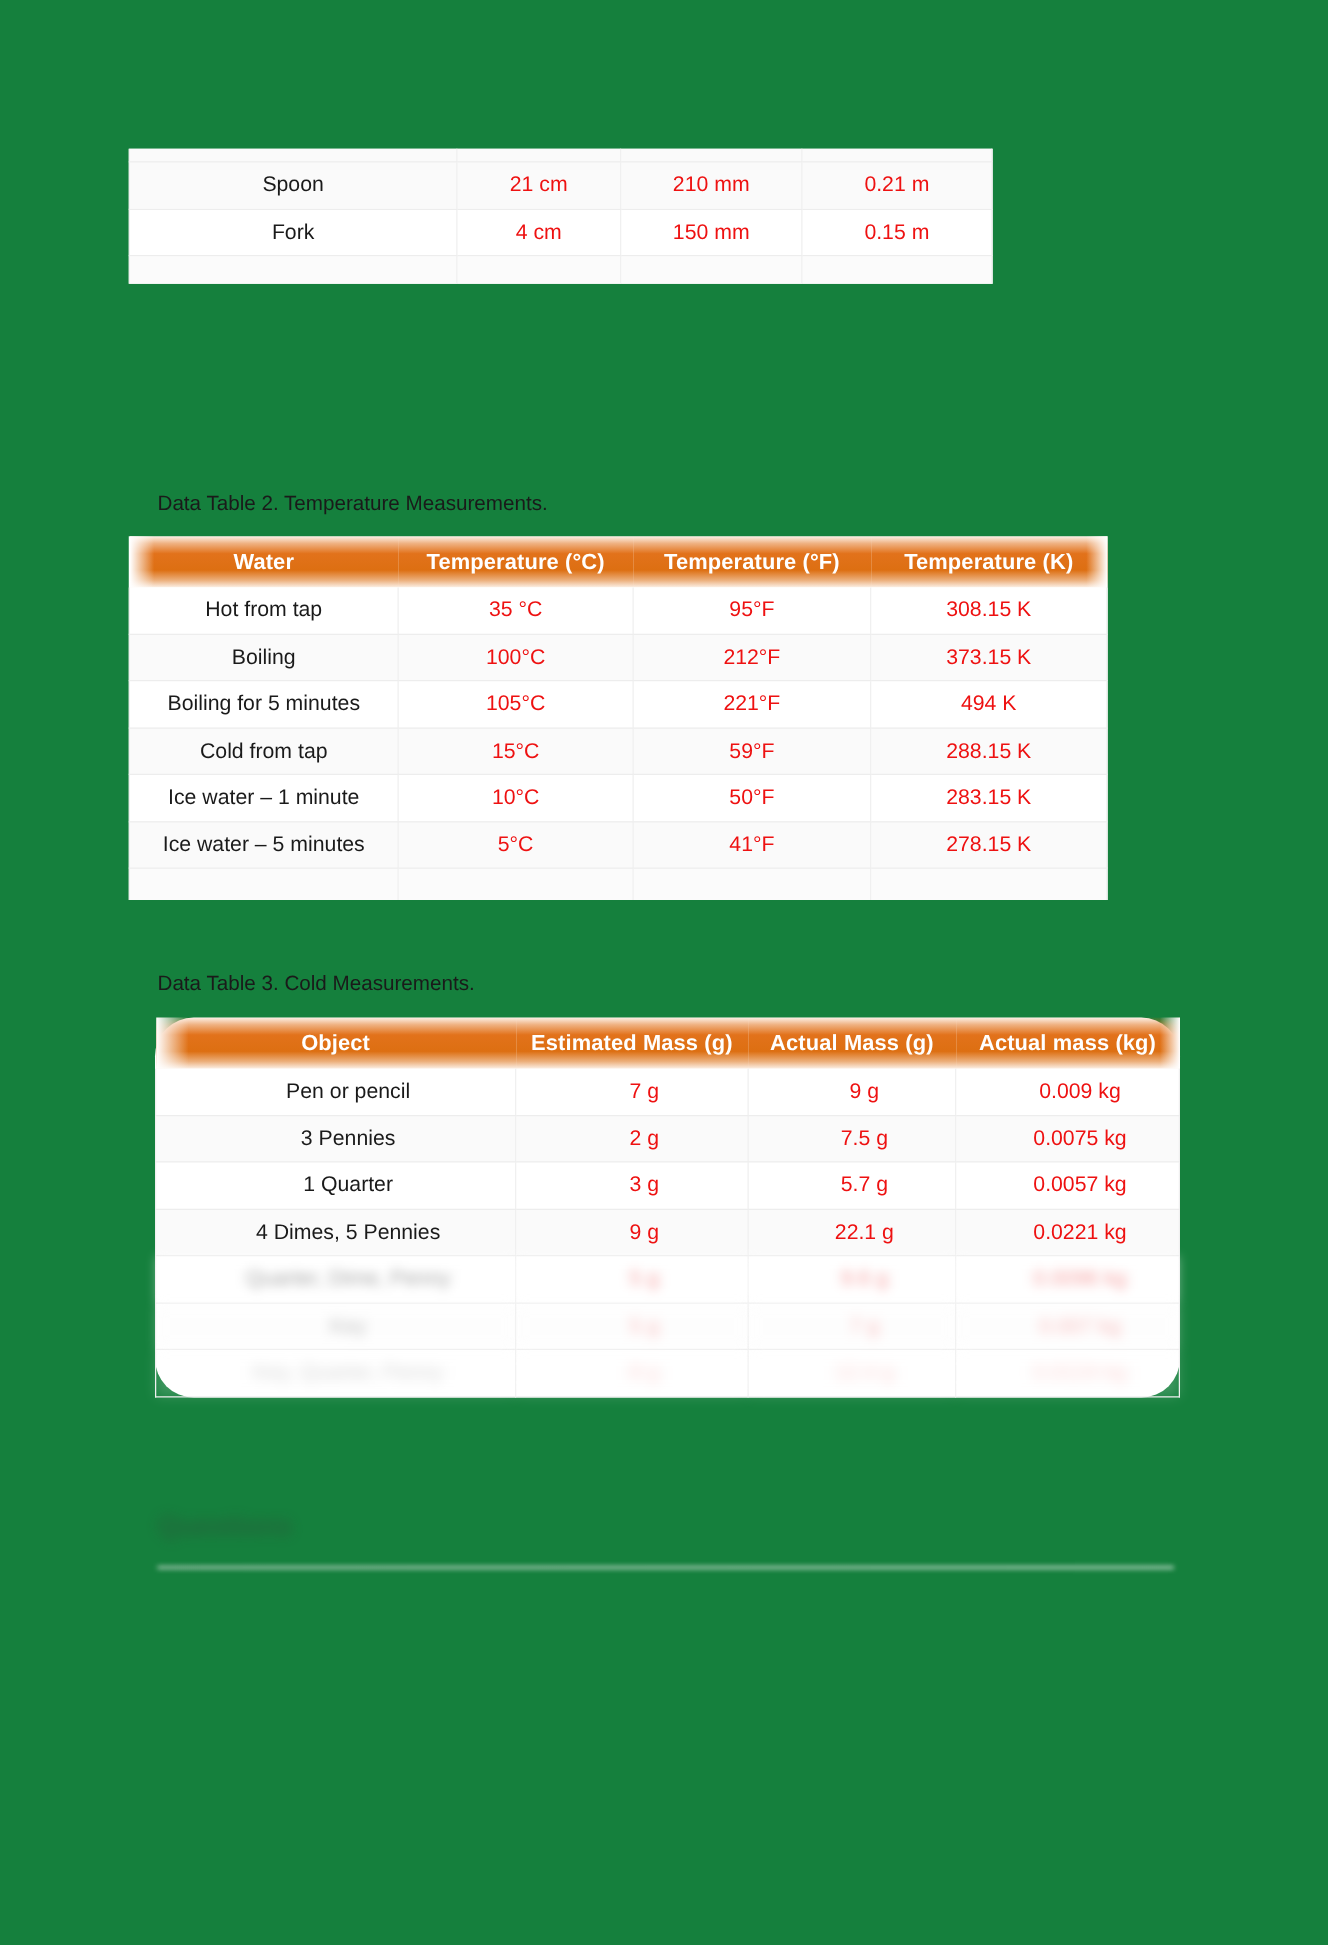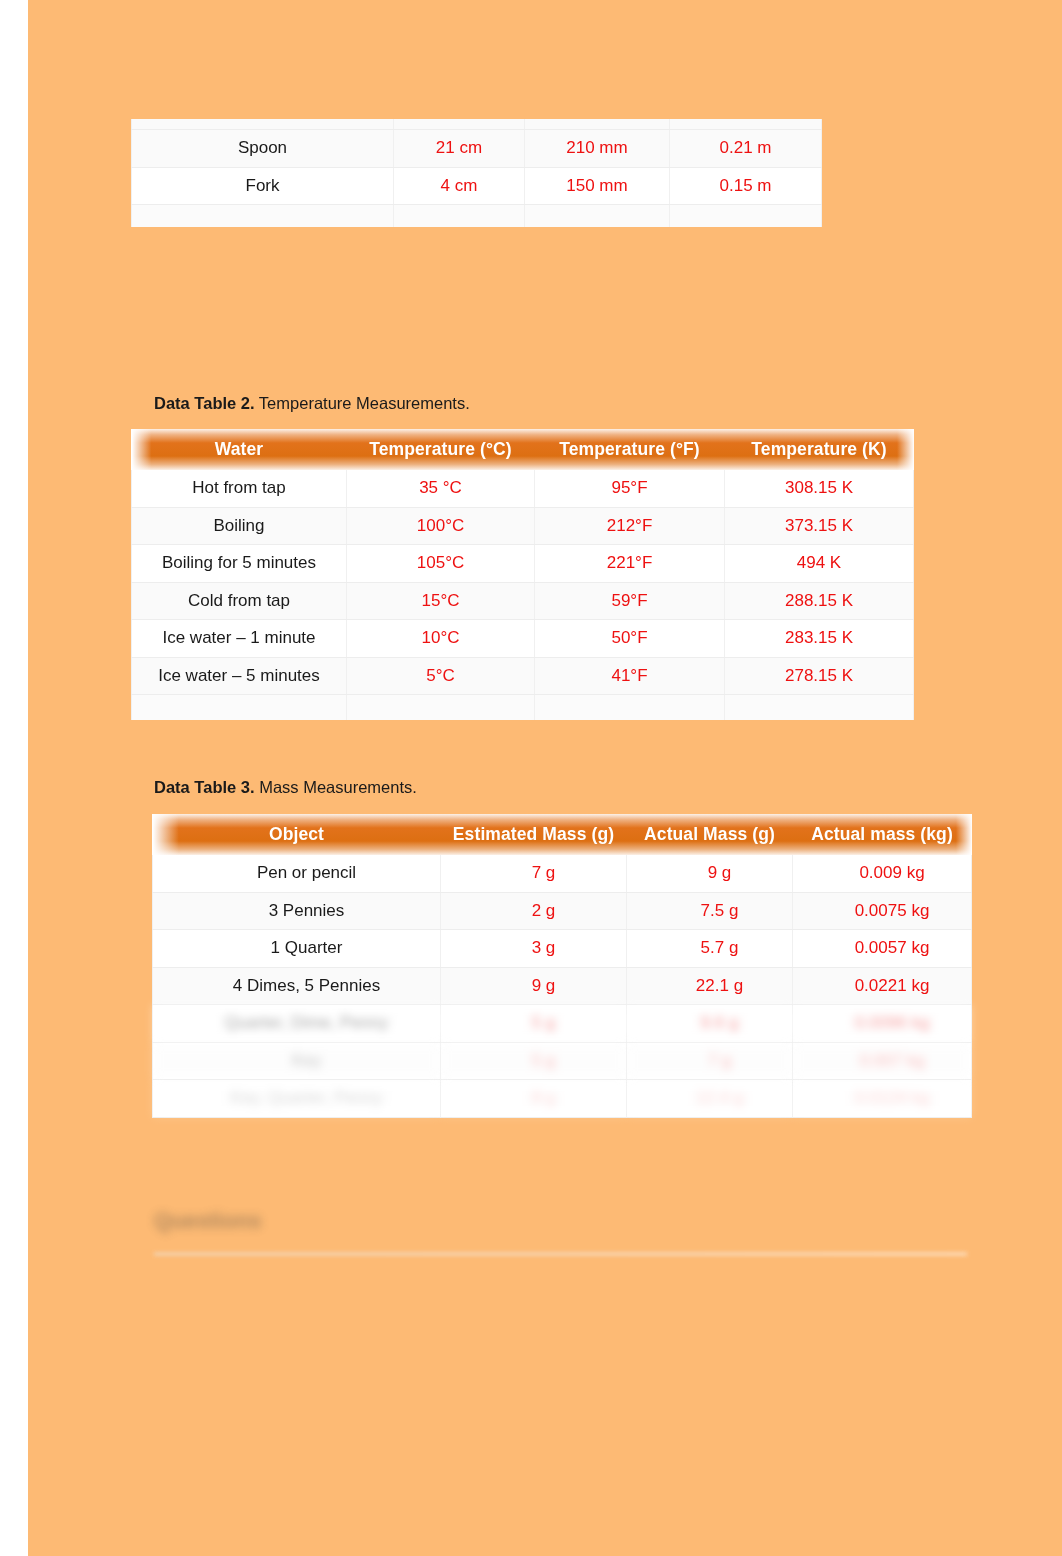--- a/index.html
+++ b/index.html
@@ -12,22 +12,21 @@
     height: 1556px;
     position: relative;
     font-family: "Liberation Sans", sans-serif;
     color: #1a1a1a;
     overflow: hidden;
   }
 
   .page {
     position: absolute;
     inset: 0;
-    background: #fdba74;
-    margin-left: 28px;
+    background: #15803d;
   }
 
   
   .dtable {
     border-collapse: collapse;
     table-layout: fixed;
     background: #ffffff;
   }
   .dtable td, .dtable th {
     padding: 0;
@@ -115,21 +114,21 @@
     padding: 0;
   }
 
   
   .caption {
     position: absolute;
     font-size: 16.5px;
     color: #1a1a1a;
     white-space: nowrap;
   }
-  .caption b { font-weight: bold; }
+  .caption b { font-weight: normal; }
 
   #caption-2 { left: 126px; top: 394px; }
   #caption-3 { left: 126px; top: 778px; }
 
   
   #table-two-wrap {
     position: absolute;
     left: 103px;
     top: 429px;
     width: 782px;
@@ -141,21 +140,21 @@
     background: #fbfbfb;
   }
 
   
   #table-three-wrap {
     position: absolute;
     left: 124px;
     top: 814px;
     width: 819px;
   }
-  #table-three { width: 819px; }
+  #table-three { width: 819px; border-radius: 31px; }
   #table-three tbody tr td { height: 36.5px; padding-left: 20px; }
 
   
   .faded td {
     filter: blur(4.2px);
     opacity: 0.40;
   }
   .faded-2 td {
     filter: blur(4.6px);
     opacity: 0.28;
@@ -290,21 +289,21 @@
           <td></td>
           <td></td>
           <td></td>
           <td></td>
         </tr>
       </tbody>
     </table>
   </div>
 
   <div class="caption" id="caption-3">
-    <b>Data Table 3.</b><span> Mass Measurements.</span>
+    <b>Data Table 3.</b><span> Cold Measurements.</span>
   </div>
 
   <div id="table-three-wrap">
     <table class="dtable" id="table-three">
       <colgroup>
         <col style="width:288px">
         <col style="width:186px">
         <col style="width:166px">
         <col style="width:179px">
       </colgroup>

